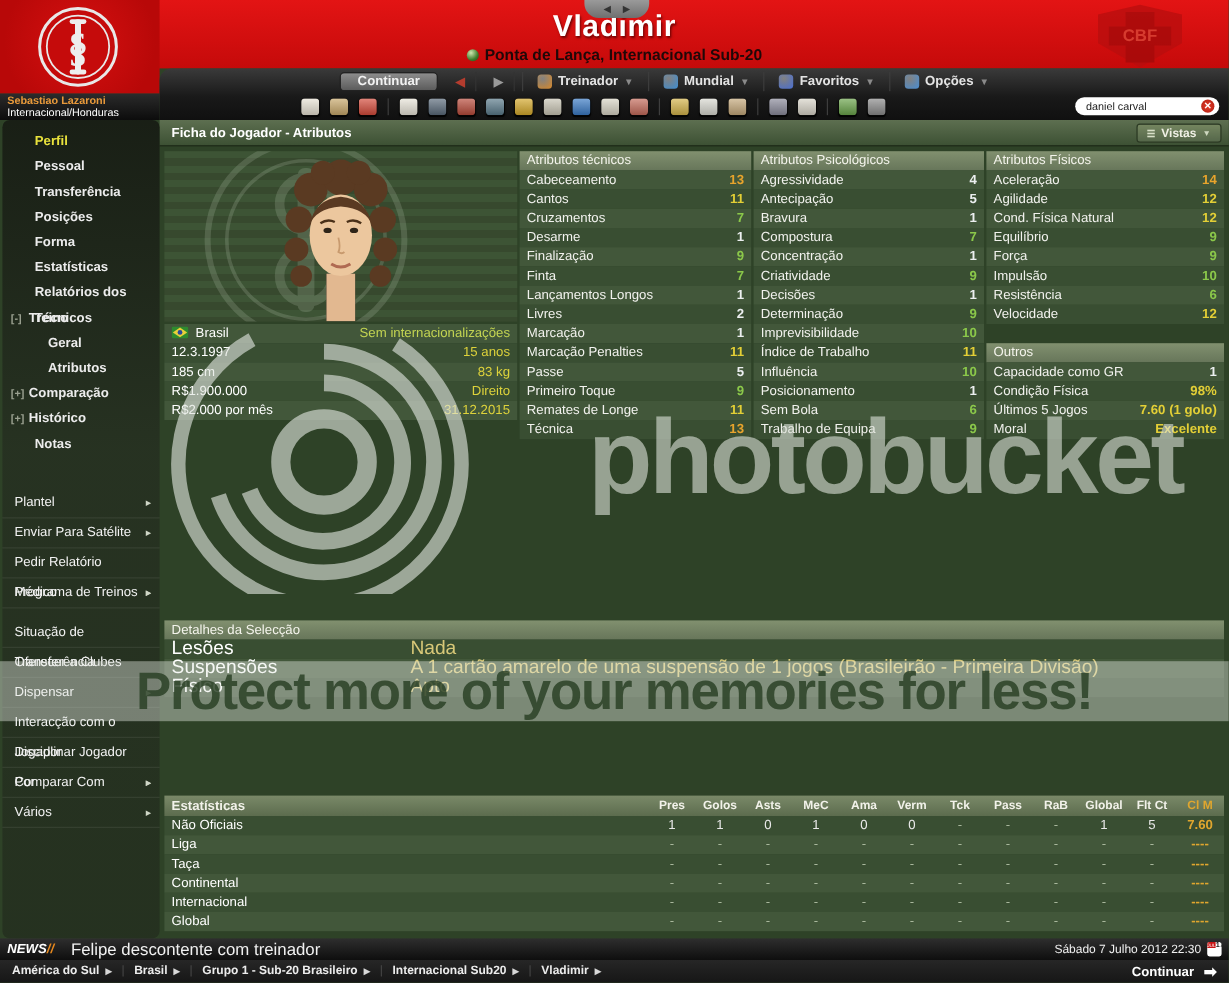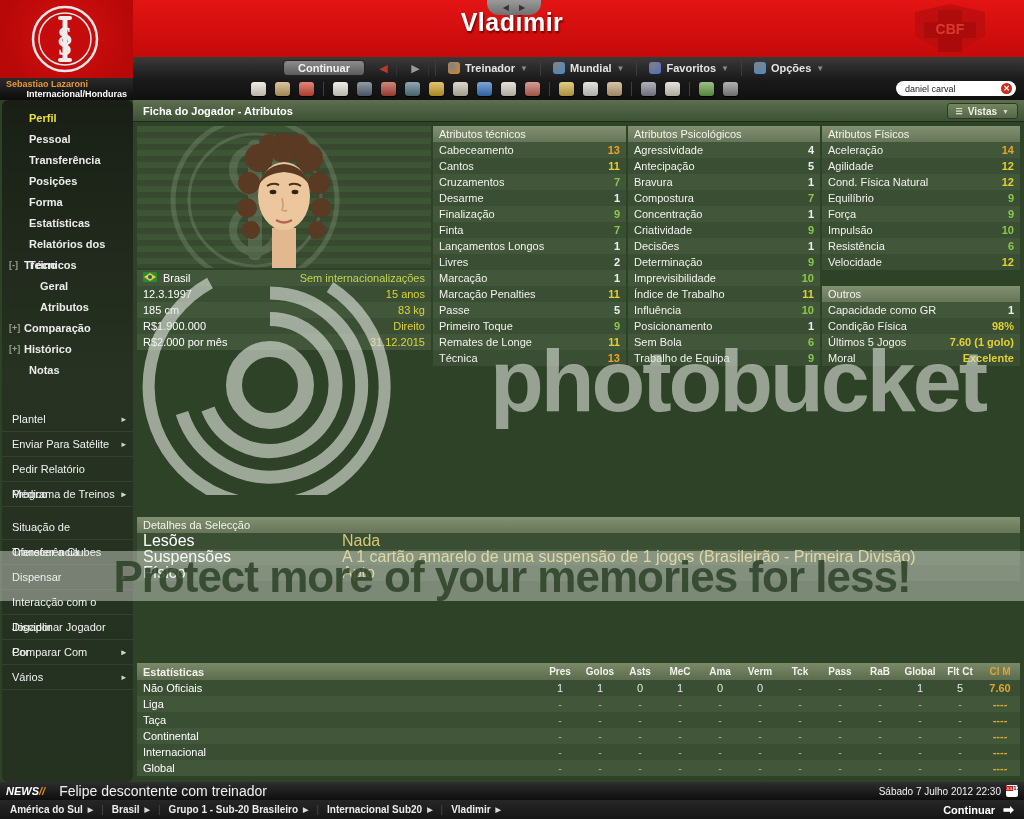--- a/index.html
+++ b/index.html
@@ -41,21 +41,21 @@
   .search-pill { position:absolute; right:8px; top:24px; width:120px; height:15px; background:#fff; border-radius:8px;
     display:flex; align-items:center; padding:0 4px 0 9px; }
   .search-pill input { flex:1; border:none; outline:none; font-size:9px; font-family:Liberation Sans, sans-serif; color:#222; background:transparent; width:80px;}
   .search-clear { width:11px; height:11px; border-radius:50%; background:radial-gradient(#e23c2c,#b01d10); color:#fff;
     font-size:8px; line-height:11px; text-align:center; font-weight:bold; }
 
   
   .manager-bar { position:absolute; left:0; top:78px; width:133px; height:22px; background:linear-gradient(#2b2b2b,#0c0c0c);
     padding:1px 6px; z-index:4; }
   .manager-bar .nm { color:#e8993a; font-size:9px; font-weight:bold; line-height:10px; }
-  .manager-bar .tm { color:#fff; font-size:9px; font-weight:bold; line-height:10px;text-align:right; }
+  .manager-bar .tm { color:#fff; font-size:9px; font-weight:normal; line-height:10px; }
   .sidebar { position:absolute; left:2px; top:100px; width:131px; height:682px;
     background:linear-gradient(rgba(22,26,19,.88), rgba(34,40,30,.62) 40%, rgba(30,36,26,.55));
     border-radius:6px; z-index:2; }
   .side-item { height:21px; line-height:21px; font-size:11px; font-weight:bold; color:#ececec; padding-left:27px;
     position:relative; cursor:pointer; }
   .side-item.l2 { padding-left:38px; }
   .side-item .pfx { position:absolute; left:7px; top:0; color:#9aa090; font-size:9px; }
   .side-item.sel { color:#e9e23c; }
   .side-actions { margin-top:26px; }
   .act-item { height:25px; line-height:25px; font-size:11px; color:#f2f2f2; padding:0 10px; position:relative;
@@ -144,20 +144,21 @@
 
 <div class="red-header">
   <div class="cbf-crest">
     <svg width="120" height="56" viewBox="0 0 120 56">
       <path d="M60 2 L95 10 L95 34 L60 54 L25 34 L25 10 Z" fill="#b80e0e"></path>
       <path d="M48 8 h24 v12 h14 v16 h-14 v14 h-24 V36 H34 V20 h14 Z" fill="#a00a0a"></path>
       <text x="60" y="32" text-anchor="middle" font-size="14" font-weight="bold" fill="#d84a3a" font-family="Liberation Sans">CBF</text>
     </svg>
   </div>
   <div class="page-h1">Vladimir</div>
+  <div class="page-h2"><span class="dot"></span><span>Ponta de Lança, Internacional Sub-20</span></div>
 </div>
 <div class="left-red">
   <div class="crest">
     <svg width="70" height="70" viewBox="0 0 70 70">
       <circle cx="35" cy="35" r="32" fill="#c50b0b" stroke="#e8e8e8" stroke-width="2.5"></circle>
       <circle cx="35" cy="35" r="26" fill="none" stroke="#e8e8e8" stroke-width="1.5"></circle>
       <text x="35" y="47" text-anchor="middle" font-family="Liberation Serif" font-size="34" font-weight="bold" fill="#ededed">§</text>
       <rect x="32.5" y="12" width="5" height="46" rx="2" fill="#ededed"></rect>
       <rect x="28" y="12" width="14" height="4" rx="2" fill="#ededed"></rect>
       <rect x="28" y="54" width="14" height="4" rx="2" fill="#ededed"></rect>

